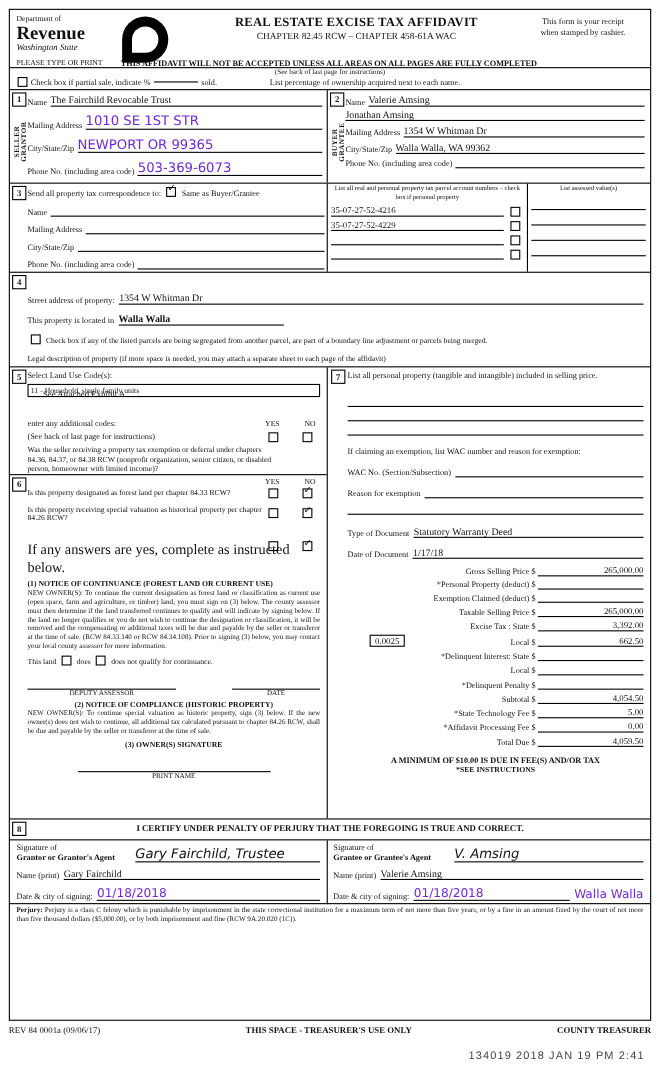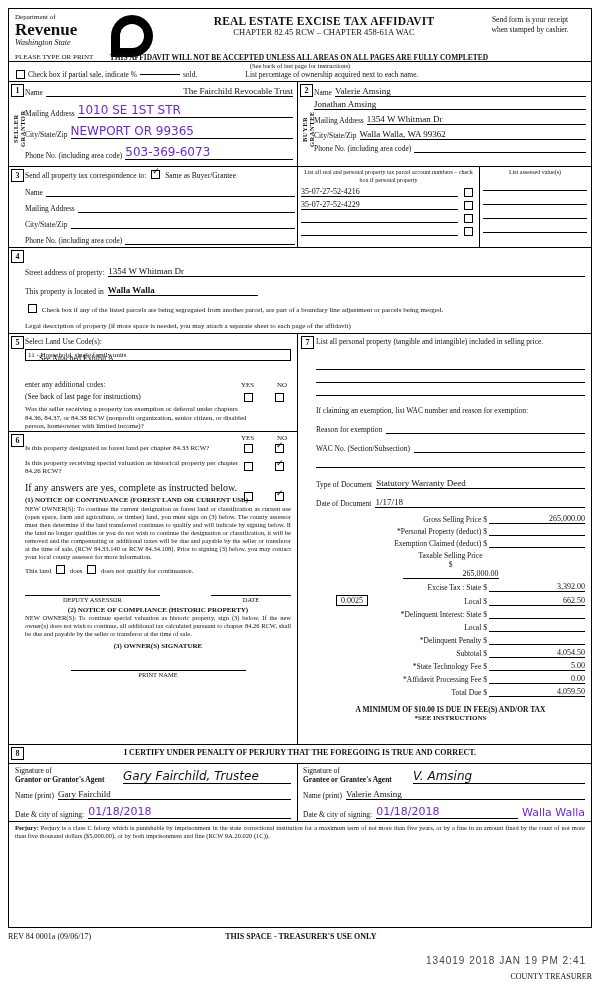--- a/index.html
+++ b/index.html
@@ -48,42 +48,42 @@
         <div class="dept">Department of</div>
         <div class="rev">Revenue</div>
         <div class="state">Washington State</div>
         <div class="swoosh"></div>
       </div>
       <div class="title">
         <div class="t1">REAL ESTATE EXCISE TAX AFFIDAVIT</div>
         <div class="t2">CHAPTER 82.45 RCW – CHAPTER 458-61A WAC</div>
       </div>
       <div class="receipt">
-        <div>Send form is your receipt</div>
+        <div>This form is your receipt</div>
         <div>when stamped by cashier.</div>
       </div>
       <div class="pleasetype">PLEASE TYPE OR PRINT</div>
       <div class="warn">THIS AFFIDAVIT WILL NOT BE ACCEPTED UNLESS ALL AREAS ON ALL PAGES ARE FULLY COMPLETED</div>
     </div>
     <div class="spaceuse">(See back of last page for instructions)</div>
     <div class="partialrow">
       <span class="cbx"></span>
       <span>Check box if partial sale, indicate %</span>
       <span style="display:inline-block;width:40px;border-bottom:1px solid #000;margin:0 3px;"></span>
       <span>sold.</span>
       <span style="margin-left:48px;">List percentage of ownership acquired next to each name.</span>
     </div>
 
     <div style="position:relative;height:84px;border-bottom:1px solid #000;">
       <div class="numbox" style="left:2px;top:2px;">1</div>
       <div class="vert" style="position:absolute;left:3px;top:18px;height:58px;width:10px;">SELLER GRANTOR</div>
       <div class="cell" style="left:16px;top:4px;width:268px;">
         <div style="display:flex;align-items:flex-end;">
             <span class="lbl">Name</span>
-          <span class="ln val" style="flex:1;margin-left:3px;text-align:right;">The Fairchild Revocable Trust</span>
+          <span class="ln val" style="flex:1;margin-left:3px;">The Fairchild Revocable Trust</span>
           </div>
         <div style="display:flex;align-items:flex-end;margin-top:6px;">
             <span class="lbl">Mailing Address</span>
           <span class="ln handwrite" style="flex:1;margin-left:3px;font-size:12px;">1010 SE 1ST STR</span>
           </div>
         <div style="display:flex;align-items:flex-end;margin-top:6px;">
             <span class="lbl">City/State/Zip</span>
           <span class="ln handwrite" style="flex:1;margin-left:3px;font-size:12px;">NEWPORT OR  99365</span>
           </div>
         <div style="display:flex;align-items:flex-end;margin-top:6px;">
@@ -229,21 +229,21 @@
             </div>
             <div style="position:absolute;right:4px;top:28px;width:46px;display:flex;justify-content:space-between;">
               <span class="cbx"></span>
               <span class="cbx chk"></span>
             </div>
             <div style="font-size:7px;width:222px;margin-top:6px;line-height:8.5px;">Is this property receiving special valuation as historical property per chapter 84.26 RCW?</div>
             <div style="position:absolute;right:4px;top:58px;width:46px;display:flex;justify-content:space-between;">
               <span class="cbx"></span>
               <span class="cbx chk"></span>
             </div>
-            <div style="font-size:10px;margin-top:6px;">If any answers are yes, complete as instructed below.</div>
+            <div style="font-size:13px;margin-top:16px;">If any answers are yes, complete as instructed below.</div>
             <div style="font-size:7px;font-weight:bold;margin-top:3px;">(1) NOTICE OF CONTINUANCE (FOREST LAND OR CURRENT USE)</div>
             <div style="font-size:6.5px;line-height:8px;text-align:justify;margin-top:1px;">NEW OWNER(S): To continue the current designation as forest land or classification as current use (open space, farm and agriculture, or timber) land, you must sign on (3) below. The county assessor must then determine if the land transferred continues to qualify and will indicate by signing below. If the land no longer qualifies or you do not wish to continue the designation or classification, it will be removed and the compensating or additional taxes will be due and payable by the seller or transferor at the time of sale. (RCW 84.33.140 or RCW 84.34.108). Prior to signing (3) below, you may contact your local county assessor for more information.</div>
             <div style="font-size:7px;margin-top:4px;">
               <span>This land</span>
               <span class="cbx"></span>
               <span>does</span>
               <span class="cbx"></span>
               <span>does not</span>
               <span>qualify for continuance.</span>
             </div>
@@ -266,25 +266,25 @@
 
       <div style="position:absolute;left:288px;top:0;right:0;bottom:0;border-left:1px solid #000;">
         <div class="numbox" style="left:3px;top:2px;">7</div>
         <div style="position:absolute;left:18px;top:3px;right:6px;">
           <div style="font-size:7.5px;line-height:10px;">List all  personal property (tangible and intangible) included in selling price.</div>
           <div class="ln" style="height:12px;margin-top:10px;"></div>
           <div class="ln" style="height:12px;"></div>
           <div class="ln" style="height:12px;"></div>
           <div style="font-size:7.5px;margin-top:10px;">If claiming an exemption, list WAC number and reason for exemption:</div>
           <div style="display:flex;align-items:flex-end;margin-top:8px;font-size:7.5px;">
+            <span>WAC No. (Section/Subsection)</span>
+            <span class="ln" style="flex:1;margin-left:4px;height:10px;"></span>
+          </div>
+          <div style="display:flex;align-items:flex-end;margin-top:8px;font-size:7.5px;">
             <span>Reason for exemption</span>
-            <span class="ln" style="flex:1;margin-left:4px;height:10px;"></span>
-          </div>
-          <div style="display:flex;align-items:flex-end;margin-top:8px;font-size:7.5px;">
-            <span>WAC No. (Section/Subsection)</span>
             <span class="ln" style="flex:1;margin-left:4px;height:10px;"></span>
           </div>
           <div class="ln" style="height:12px;margin-top:2px;"></div>
           <div style="display:flex;align-items:flex-end;margin-top:10px;font-size:7.5px;">
             <span>Type of Document</span>
             <span class="ln val" style="flex:1;margin-left:4px;">Statutory Warranty Deed</span>
           </div>
           <div style="display:flex;align-items:flex-end;margin-top:8px;font-size:7.5px;">
             <span>Date of Document</span>
             <span class="ln val" style="flex:1;margin-left:4px;">1/17/18</span>
@@ -299,21 +299,21 @@
             <div style="display:flex;align-items:flex-end;font-size:7.5px;margin-top:3px;">
               <span style="flex:1;text-align:right;">*Personal Property (deduct)</span>
               <span style="margin:0 2px;">$</span>
                 <span class="ln" style="width:96px;text-align:right;font-size:8px;"></span>
             </div>
             <div style="display:flex;align-items:flex-end;font-size:7.5px;margin-top:3px;">
               <span style="flex:1;text-align:right;">Exemption Claimed (deduct)</span>
               <span style="margin:0 2px;">$</span>
                 <span class="ln" style="width:96px;text-align:right;font-size:8px;"></span>
             </div>
-            <div style="display:flex;align-items:center;font-size:7.5px;margin-top:3px;flex-direction:column;">
+            <div style="display:flex;align-items:flex-end;font-size:7.5px;margin-top:3px;">
               <span style="flex:1;text-align:right;">Taxable Selling Price</span>
               <span style="margin:0 2px;">$</span>
                 <span class="ln" style="width:96px;text-align:right;font-size:8px;">265,000.00</span>
             </div>
             <div style="display:flex;align-items:flex-end;font-size:7.5px;margin-top:3px;">
               <span style="flex:1;text-align:right;">Excise Tax : State</span>
               <span style="margin:0 2px;">$</span>
                 <span class="ln" style="width:96px;text-align:right;font-size:8px;">3,392.00</span>
             </div>
             <div style="display:flex;align-items:flex-end;font-size:7.5px;margin-top:3px;padding-left:20px;">
@@ -404,16 +404,16 @@
       <div style="position:absolute;left:0;right:0;top:76px;border-top:1px solid #000;padding:2px 6px;font-size:6.5px;line-height:8px;text-align:justify;">
         <b>Perjury:</b>
         <span>Perjury is a class C felony which is punishable by imprisonment in the state correctional institution for a maximum term of not more than five years, or by a fine in an amount fixed by the court of not more than five thousand dollars ($5,000.00), or by both imprisonment and fine (RCW 9A.20.020 (1C)).</span>
       </div>
     </div>
   </div>
 
   <div style="position:absolute;left:8px;top:932px;width:584px;display:flex;justify-content:space-between;font-size:8px;">
     <span>REV 84 0001a (09/06/17)</span>
     <span style="font-weight:bold;">THIS SPACE - TREASURER'S USE ONLY</span>
-    <span style="font-weight:normal;margin-top:40px;">COUNTY TREASURER</span>
+    <span style="font-weight:bold;">COUNTY TREASURER</span>
   </div>
   <div class="stamp" style="top:955px;bottom:auto;">134019 2018 JAN 19 PM 2:41</div>
 </div>
 
 </body></html>

